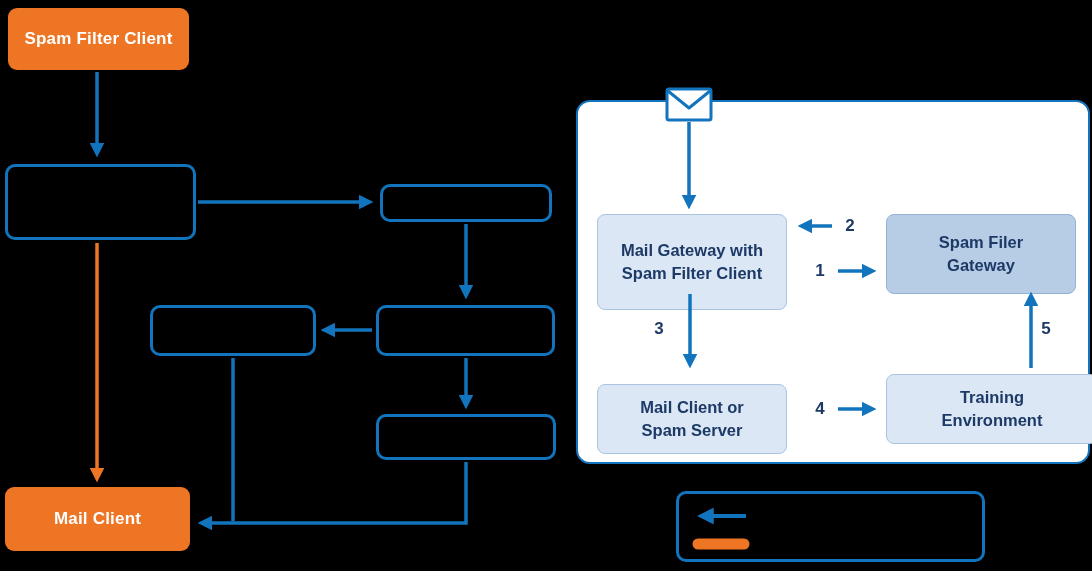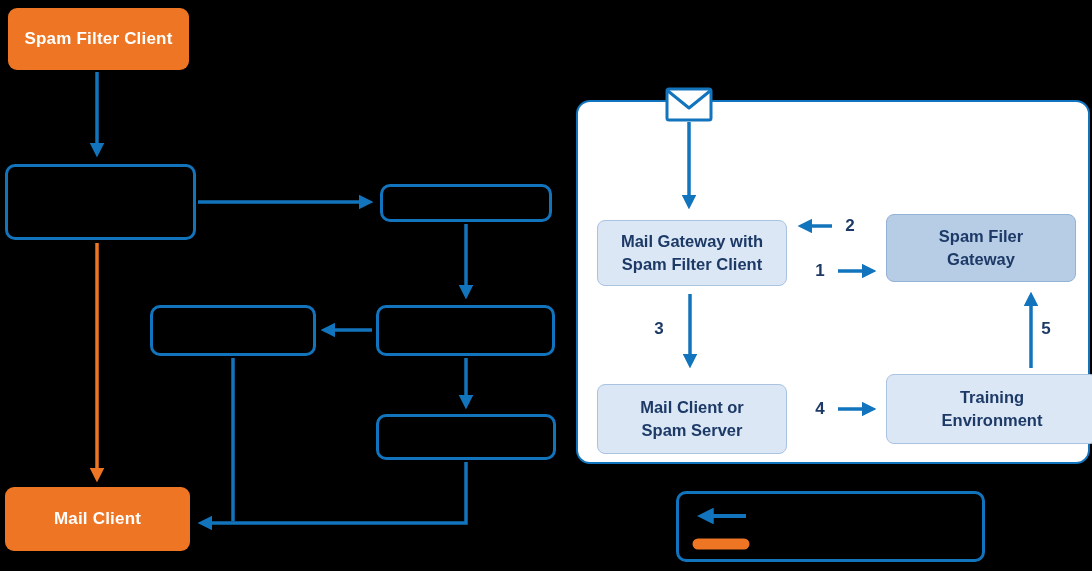--- a/index.html
+++ b/index.html
@@ -80,26 +80,26 @@
   <div class="abs orange-node" style="left:5px; top:487px; width:185px; height:64px;">Mail Client</div>
 
   <div class="abs empty-node" style="left:5px; top:164px; width:191px; height:76px;"></div>
   <div class="abs empty-node" style="left:380px; top:184px; width:172px; height:38px;"></div>
   <div class="abs empty-node" style="left:376px; top:305px; width:179px; height:51px;"></div>
   <div class="abs empty-node" style="left:150px; top:305px; width:166px; height:51px;"></div>
   <div class="abs empty-node" style="left:376px; top:414px; width:180px; height:46px;"></div>
 
   <div class="abs panel" style="left:576px; top:100px; width:514px; height:364px;"></div>
 
-  <div class="abs pbox light" style="left:597px; top:220px; width:190px; height:66px;">
+  <div class="abs pbox light" style="left:597px; top:214px; width:190px; height:96px;">
     <span>Mail Gateway with</span>
     <span>Spam Filter Client</span>
   </div>
 
-  <div class="abs pbox medium" style="left:886px; top:214px; width:190px; height:68px;">
+  <div class="abs pbox medium" style="left:886px; top:214px; width:190px; height:80px;">
     <span>Spam Filer</span>
     <span>Gateway</span>
   </div>
 
   <div class="abs pbox light" style="left:597px; top:384px; width:190px; height:70px;">
     <span>Mail Client or</span>
     <span>Spam Server</span>
   </div>
 
   <div class="abs pbox light" style="left:886px; top:374px; width:212px; height:70px;">

